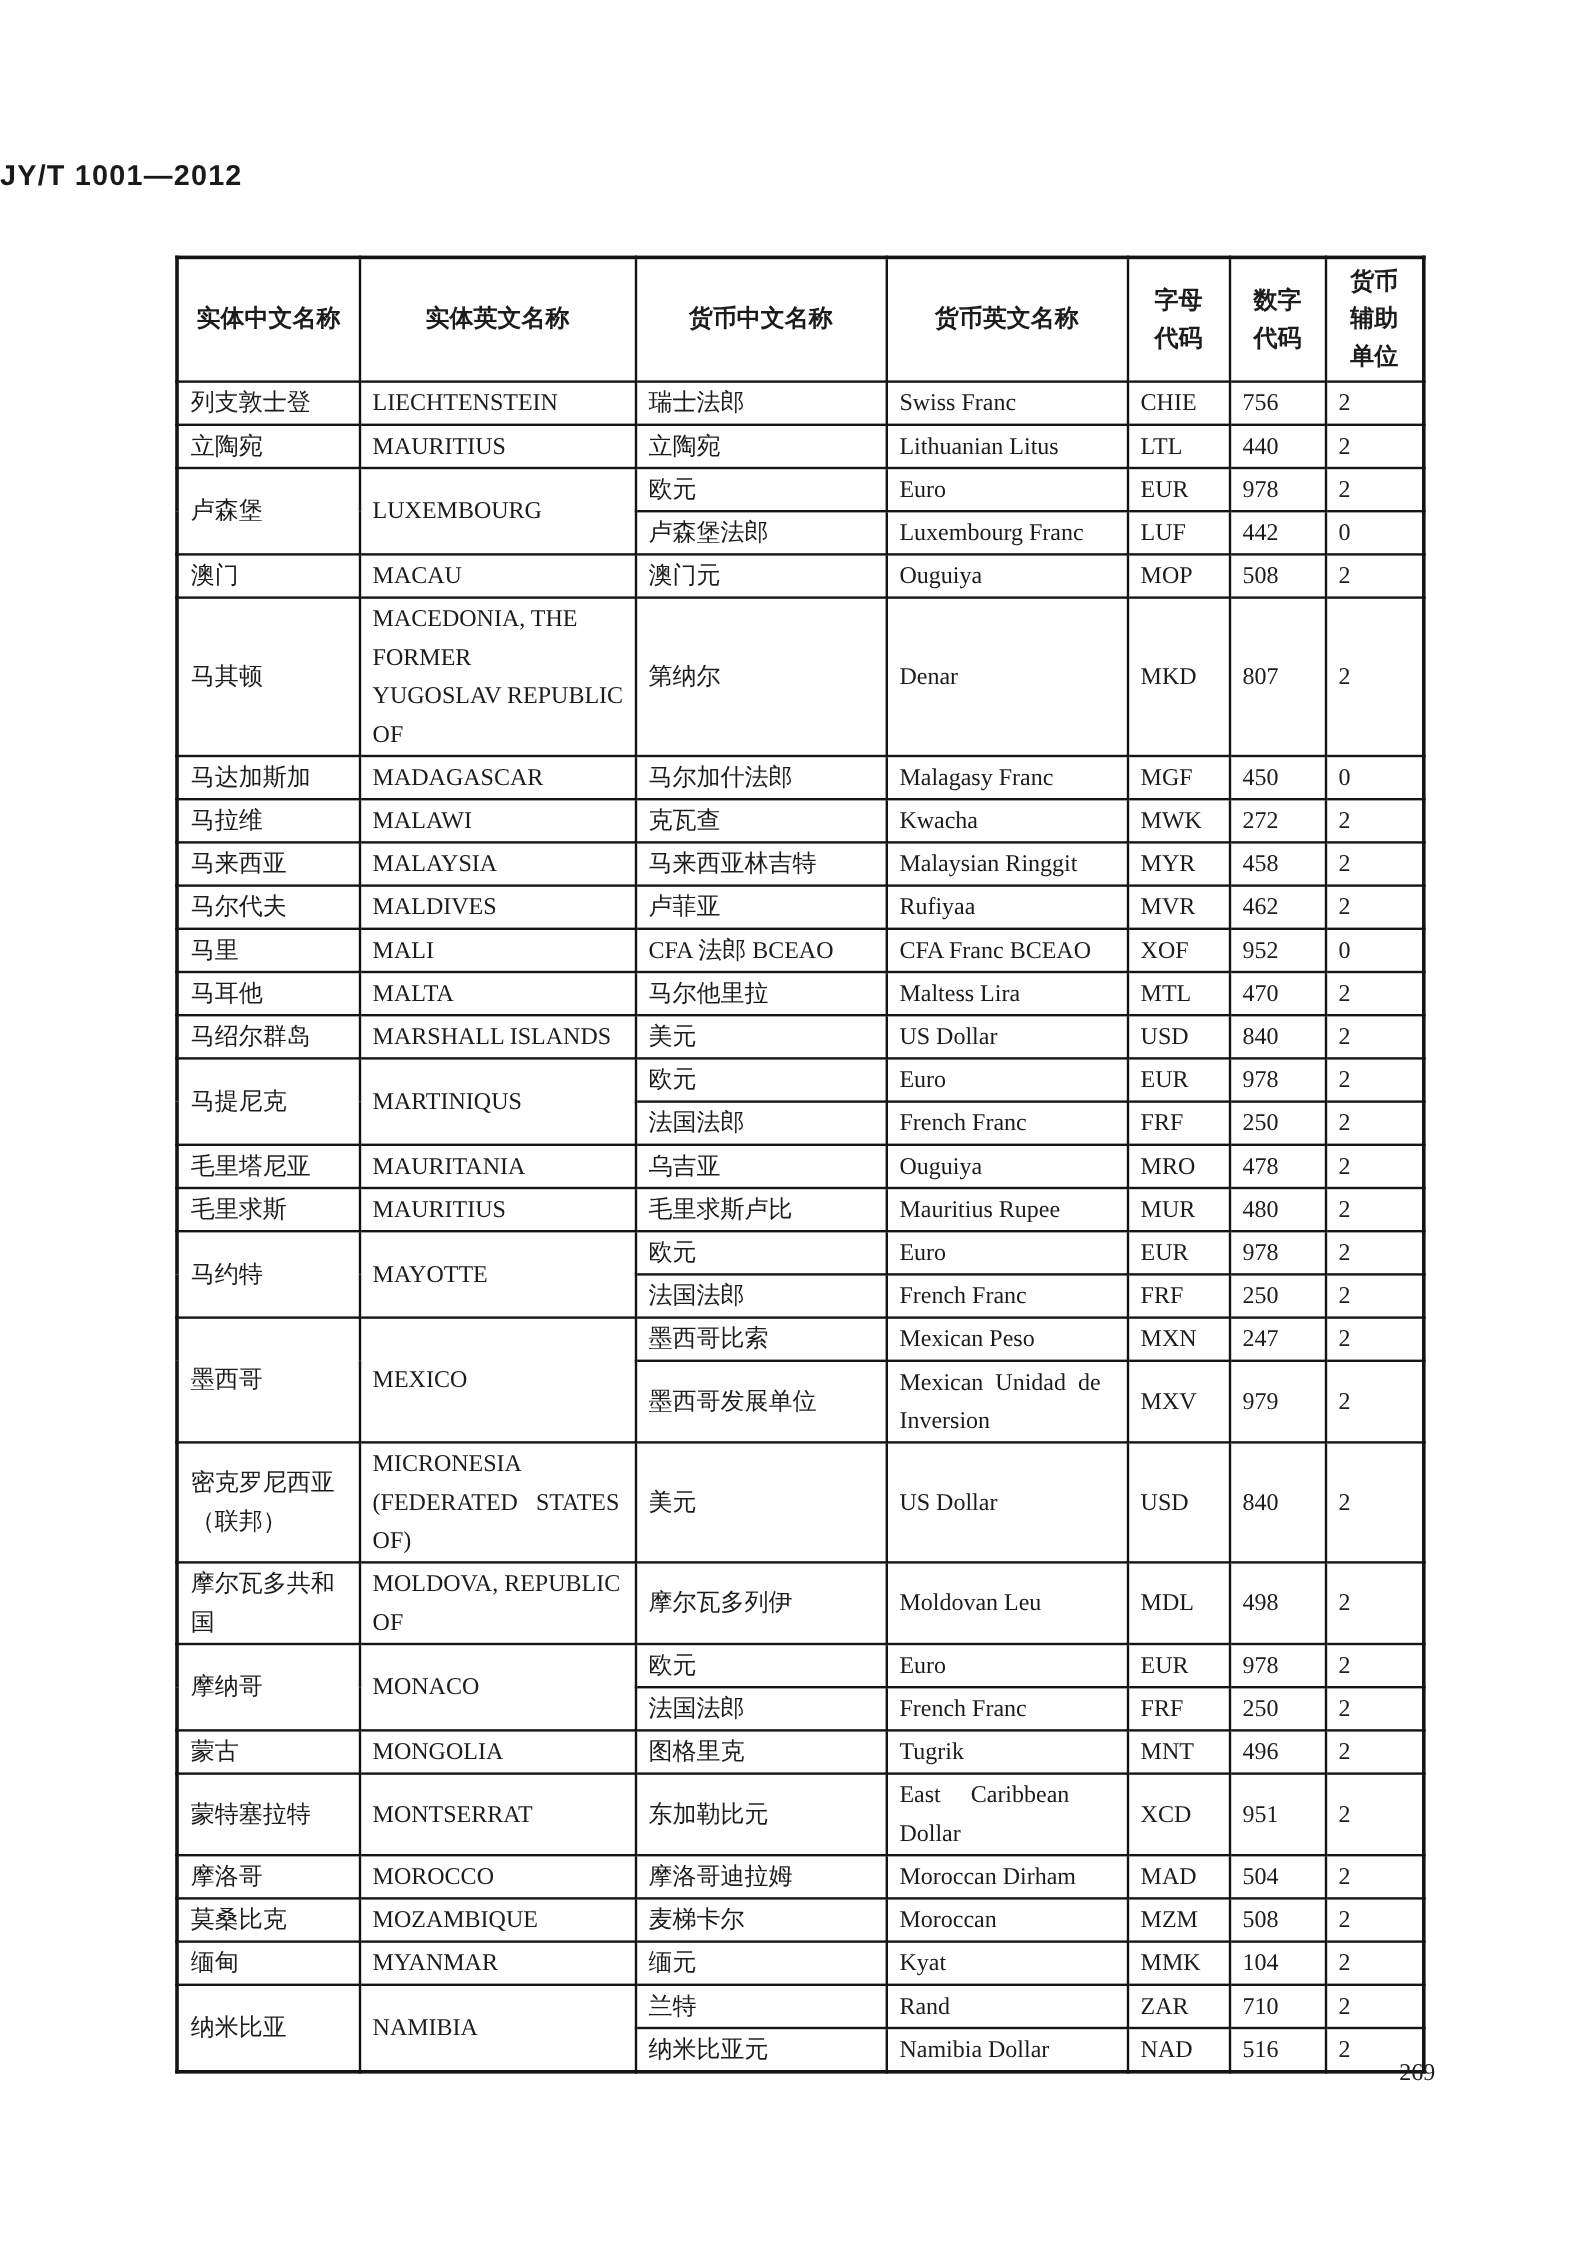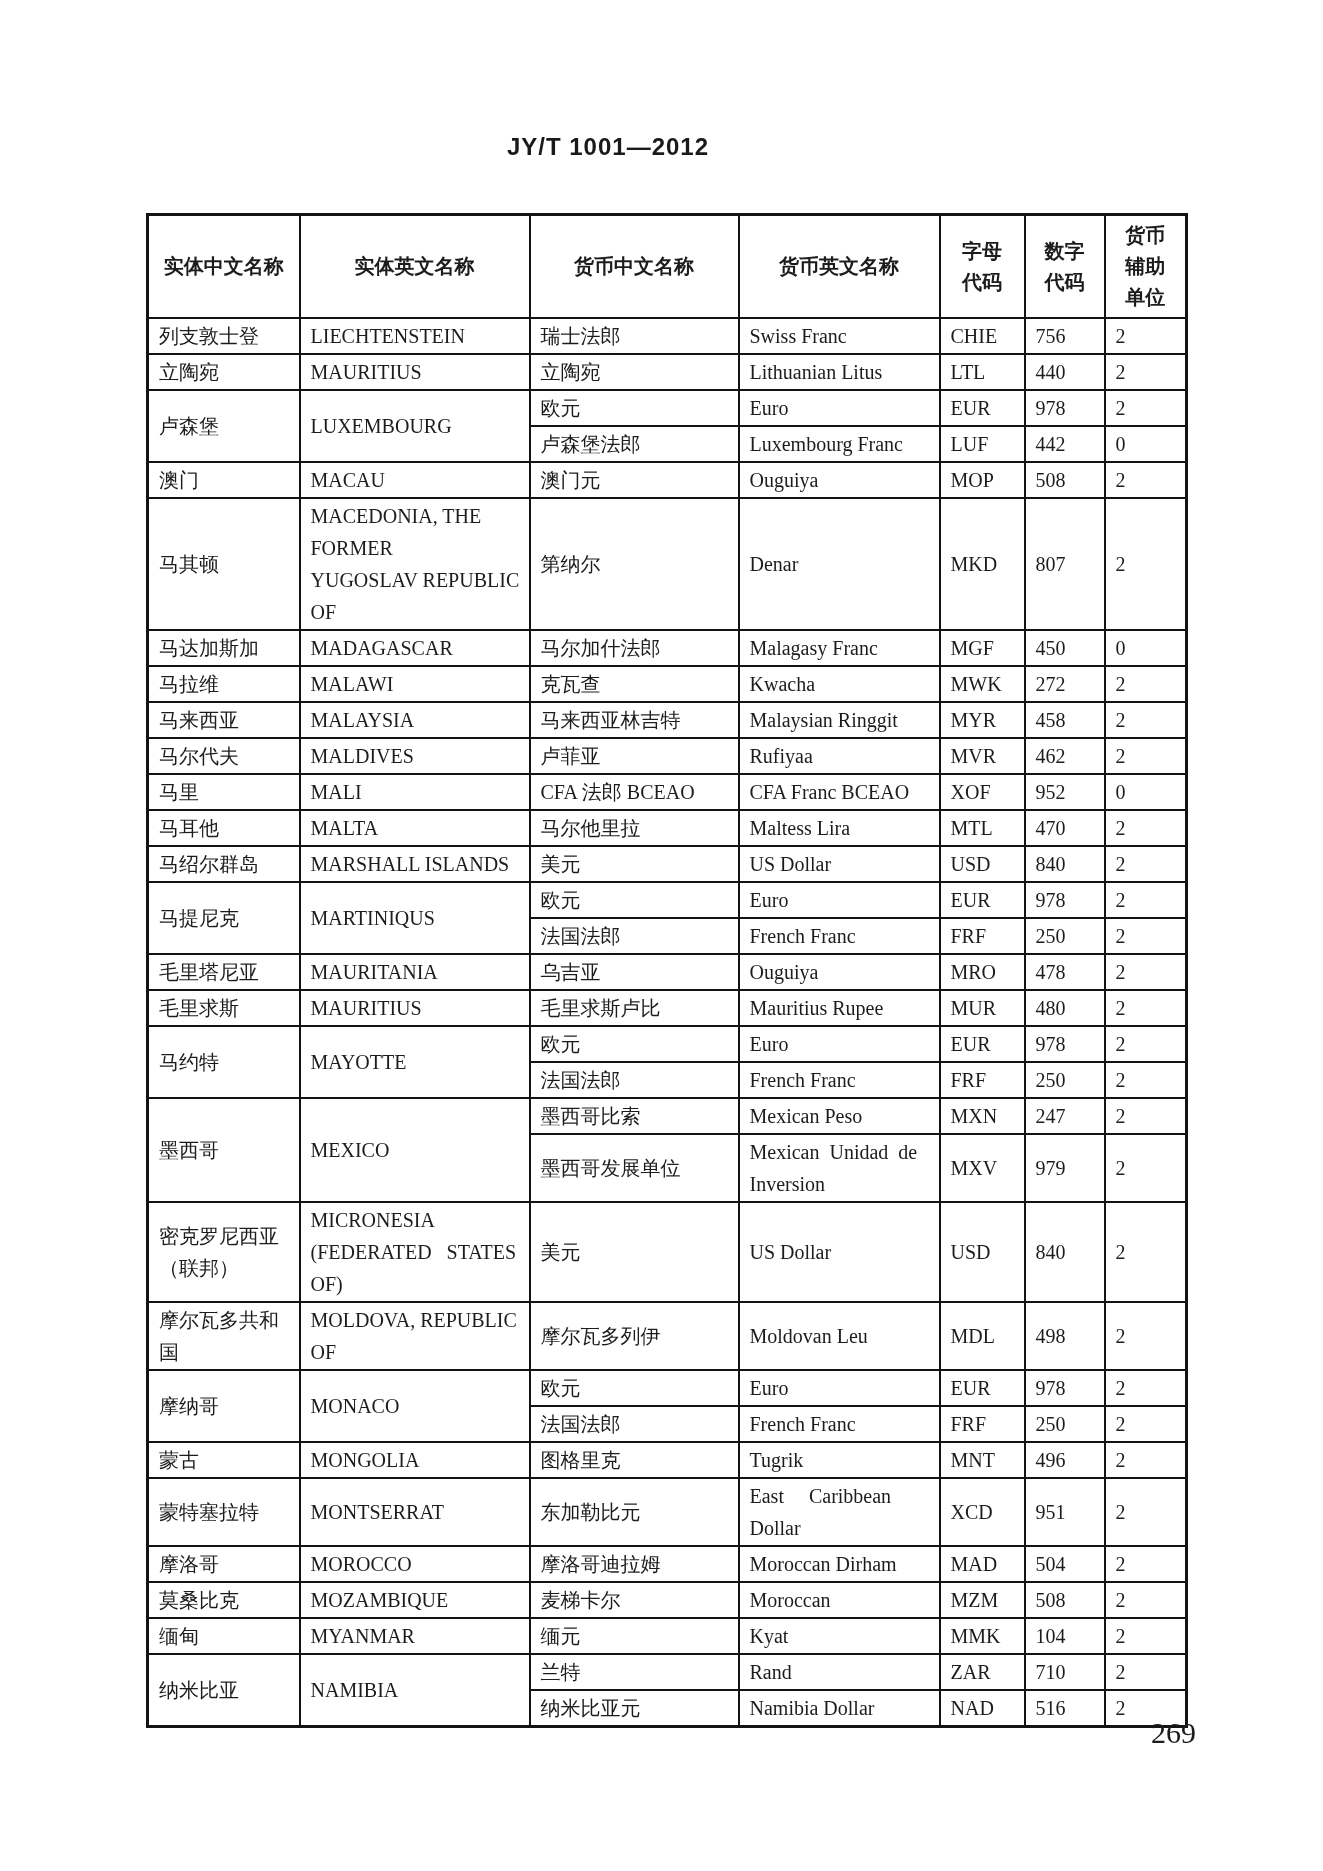--- a/index.html
+++ b/index.html
@@ -6,21 +6,21 @@
   body {
     width: 1323px; height: 1871px;
     background: #ffffff;
     position: relative;
     font-family: "Liberation Serif", "DejaVu Serif", serif;
     color: #1c1c1c;
   }
   .doc-code {
     position: absolute;
     top: 133px; left: 0; width: 1216px;
-    text-align: center;
+    text-align: left;
     font-family: "Liberation Sans", "DejaVu Sans", sans-serif;
     font-weight: 600;
     font-size: 24px;
     letter-spacing: 1px;
     color: #1a1a1a;
   }
   table.currency-table {
     position: absolute;
     left: 146px; top: 213px;
     width: 1039px;
@@ -49,21 +49,21 @@
     text-align: left;
     padding: 1px 6px 1px 10px;
     white-space: pre-wrap;
     overflow: hidden;
   }
   .currency-table tbody tr { height: 36px; }
   .page-number {
     position: absolute;
     top: 1716px; left: 0; width: 1196px;
     text-align: right;
-    font-size: 30px;
+    font-size: 20px;
     color: #1c1c1c;
   }
 </style>
 </head>
 <body>
 
 <div class="doc-code">JY/T 1001—2012</div>
 
 <table class="currency-table">
   <colgroup>

